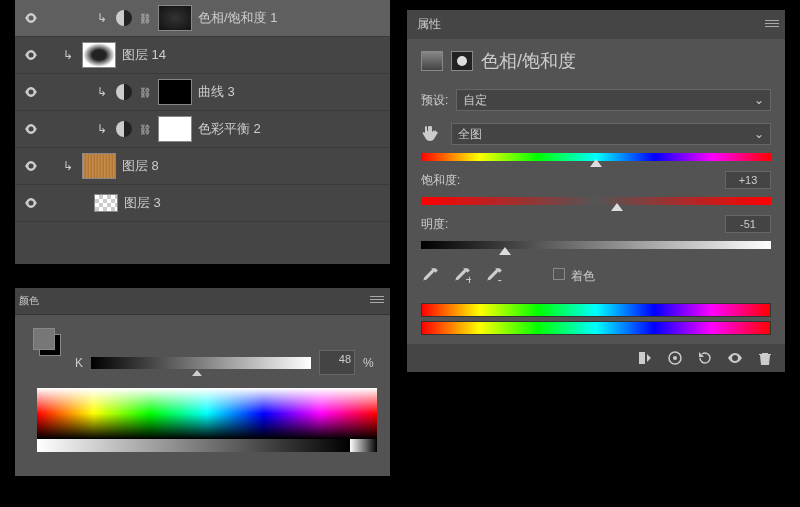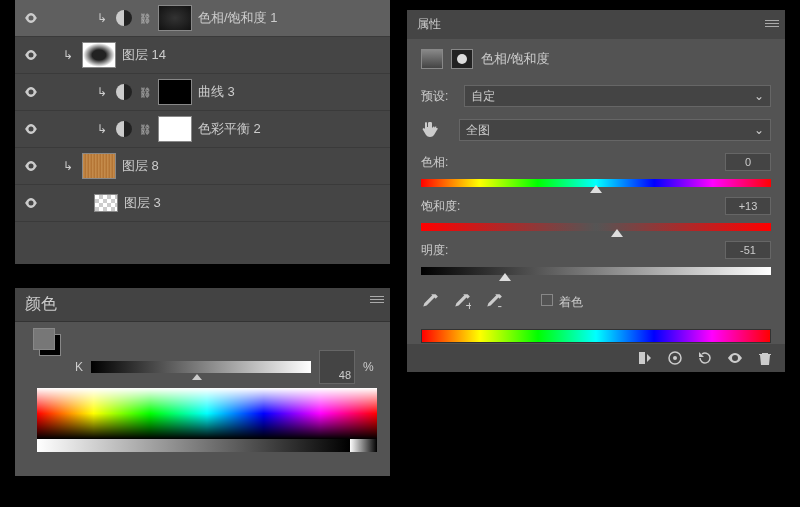--- a/index.html
+++ b/index.html
@@ -11,37 +11,37 @@
 .eye{width:24px;height:24px;display:flex;align-items:center;justify-content:center}
 .eye svg{width:14px;height:10px;fill:#ccc}
 .spcr{width:48px}
 .spcr.s{width:14px}
 .link{width:16px;text-align:center;margin:0 3px}
 .half{width:16px;height:16px;border-radius:50%;background:linear-gradient(90deg,#ccc 50%,#222 50%);margin:0 3px}
 .chain{width:14px;margin:0 3px;font-size:10px;text-align:center}
 .thumb{width:34px;height:26px;border:1px solid #888;margin:0 6px 0 3px}
 .lbl{font-size:13px}
 .colorp{left:15px;top:288px;width:375px;height:188px;background:#535353}
-.tab{background:#434343;padding:6px 10px;font-size:16px;border-bottom:1px solid #333}
+.tab{background:#434343;padding:6px 4px;font-size:10px;border-bottom:1px solid #333}
 .swatches{position:absolute;left:18px;top:40px}
 .sw{width:22px;height:22px;border:1px solid #888;position:absolute}
 .kslider{position:absolute;left:60px;top:62px;display:flex;align-items:center;gap:8px}
 .kbar{width:220px;height:12px;background:linear-gradient(90deg,#000,#fff);position:relative}
 .tri{position:absolute;width:0;height:0;border-left:5px solid transparent;border-right:5px solid transparent;border-bottom:6px solid #ccc;bottom:-7px;transform:translateX(-50%)}
-.val{background:#444;border:1px solid #666;width:36px;height:18px;text-align:right;padding:16px 3px;line-height:16px;font-size:11px}
+.val{background:#444;border:1px solid #666;width:36px;height:25px;text-align:right;padding:0 3px;line-height:16px;font-size:11px}
 .spectrum{position:absolute;left:22px;top:100px;width:340px;height:64px}
 .spec-main{width:100%;height:80%;background:
  linear-gradient(to top,#000,rgba(0,0,0,0) 50%,rgba(255,255,255,0) 50%,#fff),
  linear-gradient(90deg,red,#ff0,#0f0,#0ff,#00f,#f0f,red)}
 .spec-bot{width:100%;height:20%;background:linear-gradient(90deg,#fff,#000 92%,#fff 92%,#000)}
 .props{left:407px;top:10px;width:378px;height:362px;background:#535353}
 .props .tab2{padding:6px 10px;background:#454545}
 .hdr{display:flex;align-items:center;gap:8px;padding:10px 14px}
 .ibox{width:22px;height:20px;border:1px solid #888;display:flex;align-items:center;justify-content:center}
-.row{display:flex;align-items:center;padding:6px 14px;gap:16px}
+.row{display:flex;align-items:center;padding:6px 14px;gap:8px}
 .sel2{flex:1;background:#444;border:1px solid #666;height:22px;padding:8px 6px;display:flex;align-items:center;justify-content:space-between}
 .field{background:#444;border:1px solid #666;width:46px;height:18px;text-align:center;line-height:16px;font-size:11px;margin-left:auto}
 .sliderbar{margin:2px 14px;height:10px;position:relative}
 .sliderbar .track{height:8px;width:100%}
 .huebar{background:linear-gradient(90deg,red,#ff0,#0f0,#0ff,#00f,#f0f,red)}
 .satbar{background:linear-gradient(90deg,red,#555 50%,red)}
 .plain{background:linear-gradient(90deg,#000,#fff)}
 .handle{position:absolute;width:0;height:0;border-left:6px solid transparent;border-right:6px solid transparent;border-bottom:8px solid #ddd;top:6px;transform:translateX(-50%)}
 .droppers{display:flex;gap:14px;padding:14px;align-items:center}
 .dropper{width:18px;height:18px}
@@ -162,42 +162,38 @@
   <div class="menu" style="top:8px">
       <div></div>
       <div></div>
       <div></div>
     </div>
   <div class="hdr">
     <div class="ibox" style="background:linear-gradient(#888,#444)"></div>
     <div class="ibox" style="background:#222">
         <div style="width:10px;height:10px;border-radius:50%;background:#ddd"></div>
       </div>
-    <span style="font-size:13px">色相/饱和度</span>
+    <span style="font-size:18px">色相/饱和度</span>
   </div>
   <div class="row">
     <span>预设:</span>
     <div class="sel2">
         <span>自定</span>
         <span>⌄</span>
       </div>
   </div>
   <div class="row">
     <svg class="hand" viewBox="0 0 20 20">
         <path fill="#ccc" d="M10 2c1 0 1 1 1 2v4l1-1c1-1 2 0 1 1l1-1c1-1 2 0 1 1l1 0c1 0 1 1 0 2l-3 5c-1 1-2 2-4 2s-3-1-4-2l-3-5c-1-1 0-2 1-2l1 1V4c0-1 0-2 1-2s1 1 1 2v3l1 0V4c0-1 0-2 1-2z"></path>
       </svg>
     <div class="sel2">
         <span>全图</span>
         <span>⌄</span>
       </div>
   </div>
-  <div class="row">
-      <span>色相:</span>
-      <div class="field">0</div>
-    </div>
   <div class="sliderbar">
       <div class="track huebar"></div>
       <div class="handle" style="left:50%"></div>
     </div>
   <div class="row" style="margin-top:2px">
       <span>饱和度:</span>
       <div class="field">+13</div>
     </div>
   <div class="sliderbar">
       <div class="track satbar"></div>
@@ -217,21 +213,21 @@
         <path fill="#ccc" d="M13 1l2 2-2 2-1-1-7 7-3 1 1-3 7-7-1-1z"></path>
       </svg>
     <svg class="dropper" viewBox="0 0 16 16">
         <path fill="#ccc" d="M13 1l2 2-2 2-1-1-7 7-3 1 1-3 7-7-1-1z"></path>
         <text x="11" y="15" font-size="8" fill="#ccc">+</text>
       </svg>
     <svg class="dropper" viewBox="0 0 16 16">
         <path fill="#ccc" d="M13 1l2 2-2 2-1-1-7 7-3 1 1-3 7-7-1-1z"></path>
         <text x="11" y="15" font-size="8" fill="#ccc">-</text>
       </svg>
-    <span style="margin-left:24px"><span class="chk"></span><span>着色</span></span>
+    <span style="margin-left:36px"><span class="chk"></span><span>着色</span></span>
   </div>
   <div class="huespec"></div>
   <div class="huespec"></div>
 
   <div class="footer">
     <svg class="ficon" viewBox="0 0 16 16">
         <rect x="2" y="2" width="6" height="12" fill="#ccc"></rect>
         <path d="M10 4l4 4-4 4z" fill="#ccc"></path>
       </svg>
     <svg class="ficon" viewBox="0 0 16 16">

